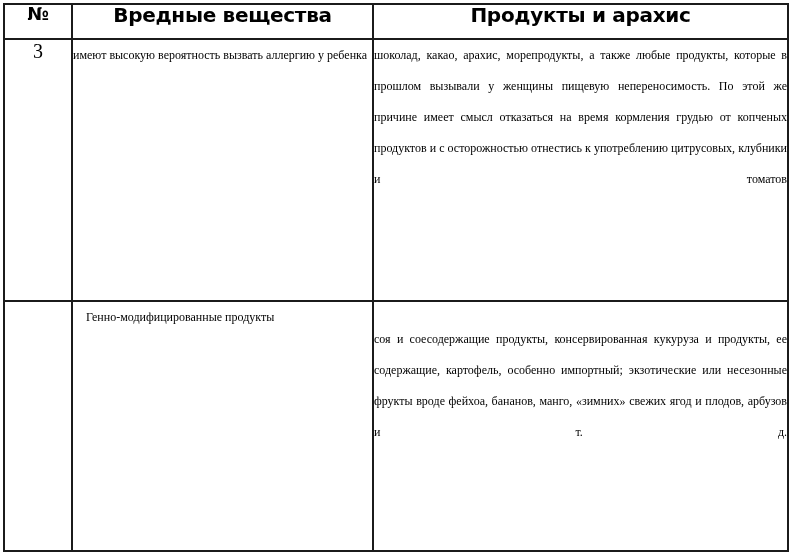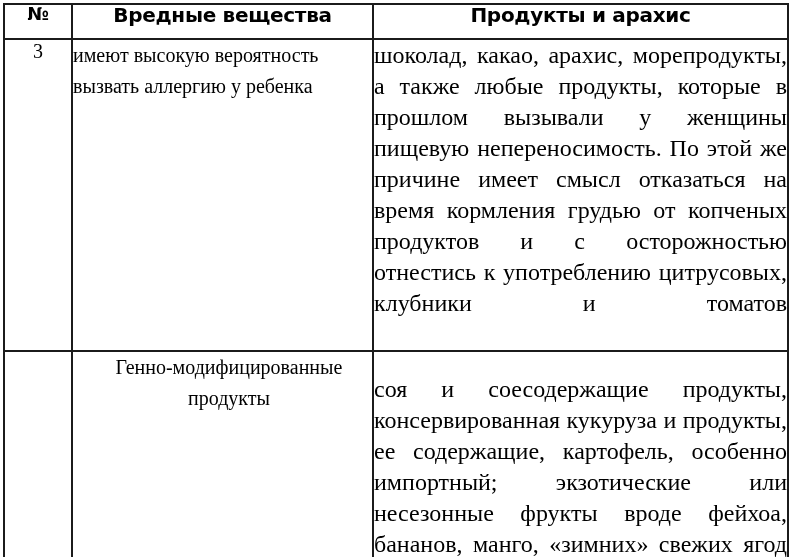--- a/index.html
+++ b/index.html
@@ -72,47 +72,46 @@
     font-size: 20px;
     font-family: "Liberation Serif", "DejaVu Serif", serif;
     color: #000000;
   }
 
   td.cell-subst {
     vertical-align: middle;
     padding: 4px 10px 4px 13px;
   }
   td.cell-subst .txt {
-    font-size: 20px;
+    font-size: 12px;
     line-height: 31px;
     color: #000000;
     display: block;
   }
 
   td.cell-prod {
     vertical-align: top;
     padding: 14px 8px 6px 14px;
   }
   td.cell-prod .txt {
-    font-size: 24px;
+    font-size: 12px;
     line-height: 31px;
     color: #000000;
     display: block;
     text-align: justify;
     text-justify: inter-word;
     hyphens: manual;
   }
 
   
   tr.row-2 td.cell-prod {
     padding-top: 22px;
   }
   tr.row-2 td.cell-subst {
     padding-left: 13px;
-    text-align: center;
   }
 
   
   td.cell-prod .txt::after {
     content: "";
     display: inline-block;
     width: 100%;
   }
 </style>
 </head>

